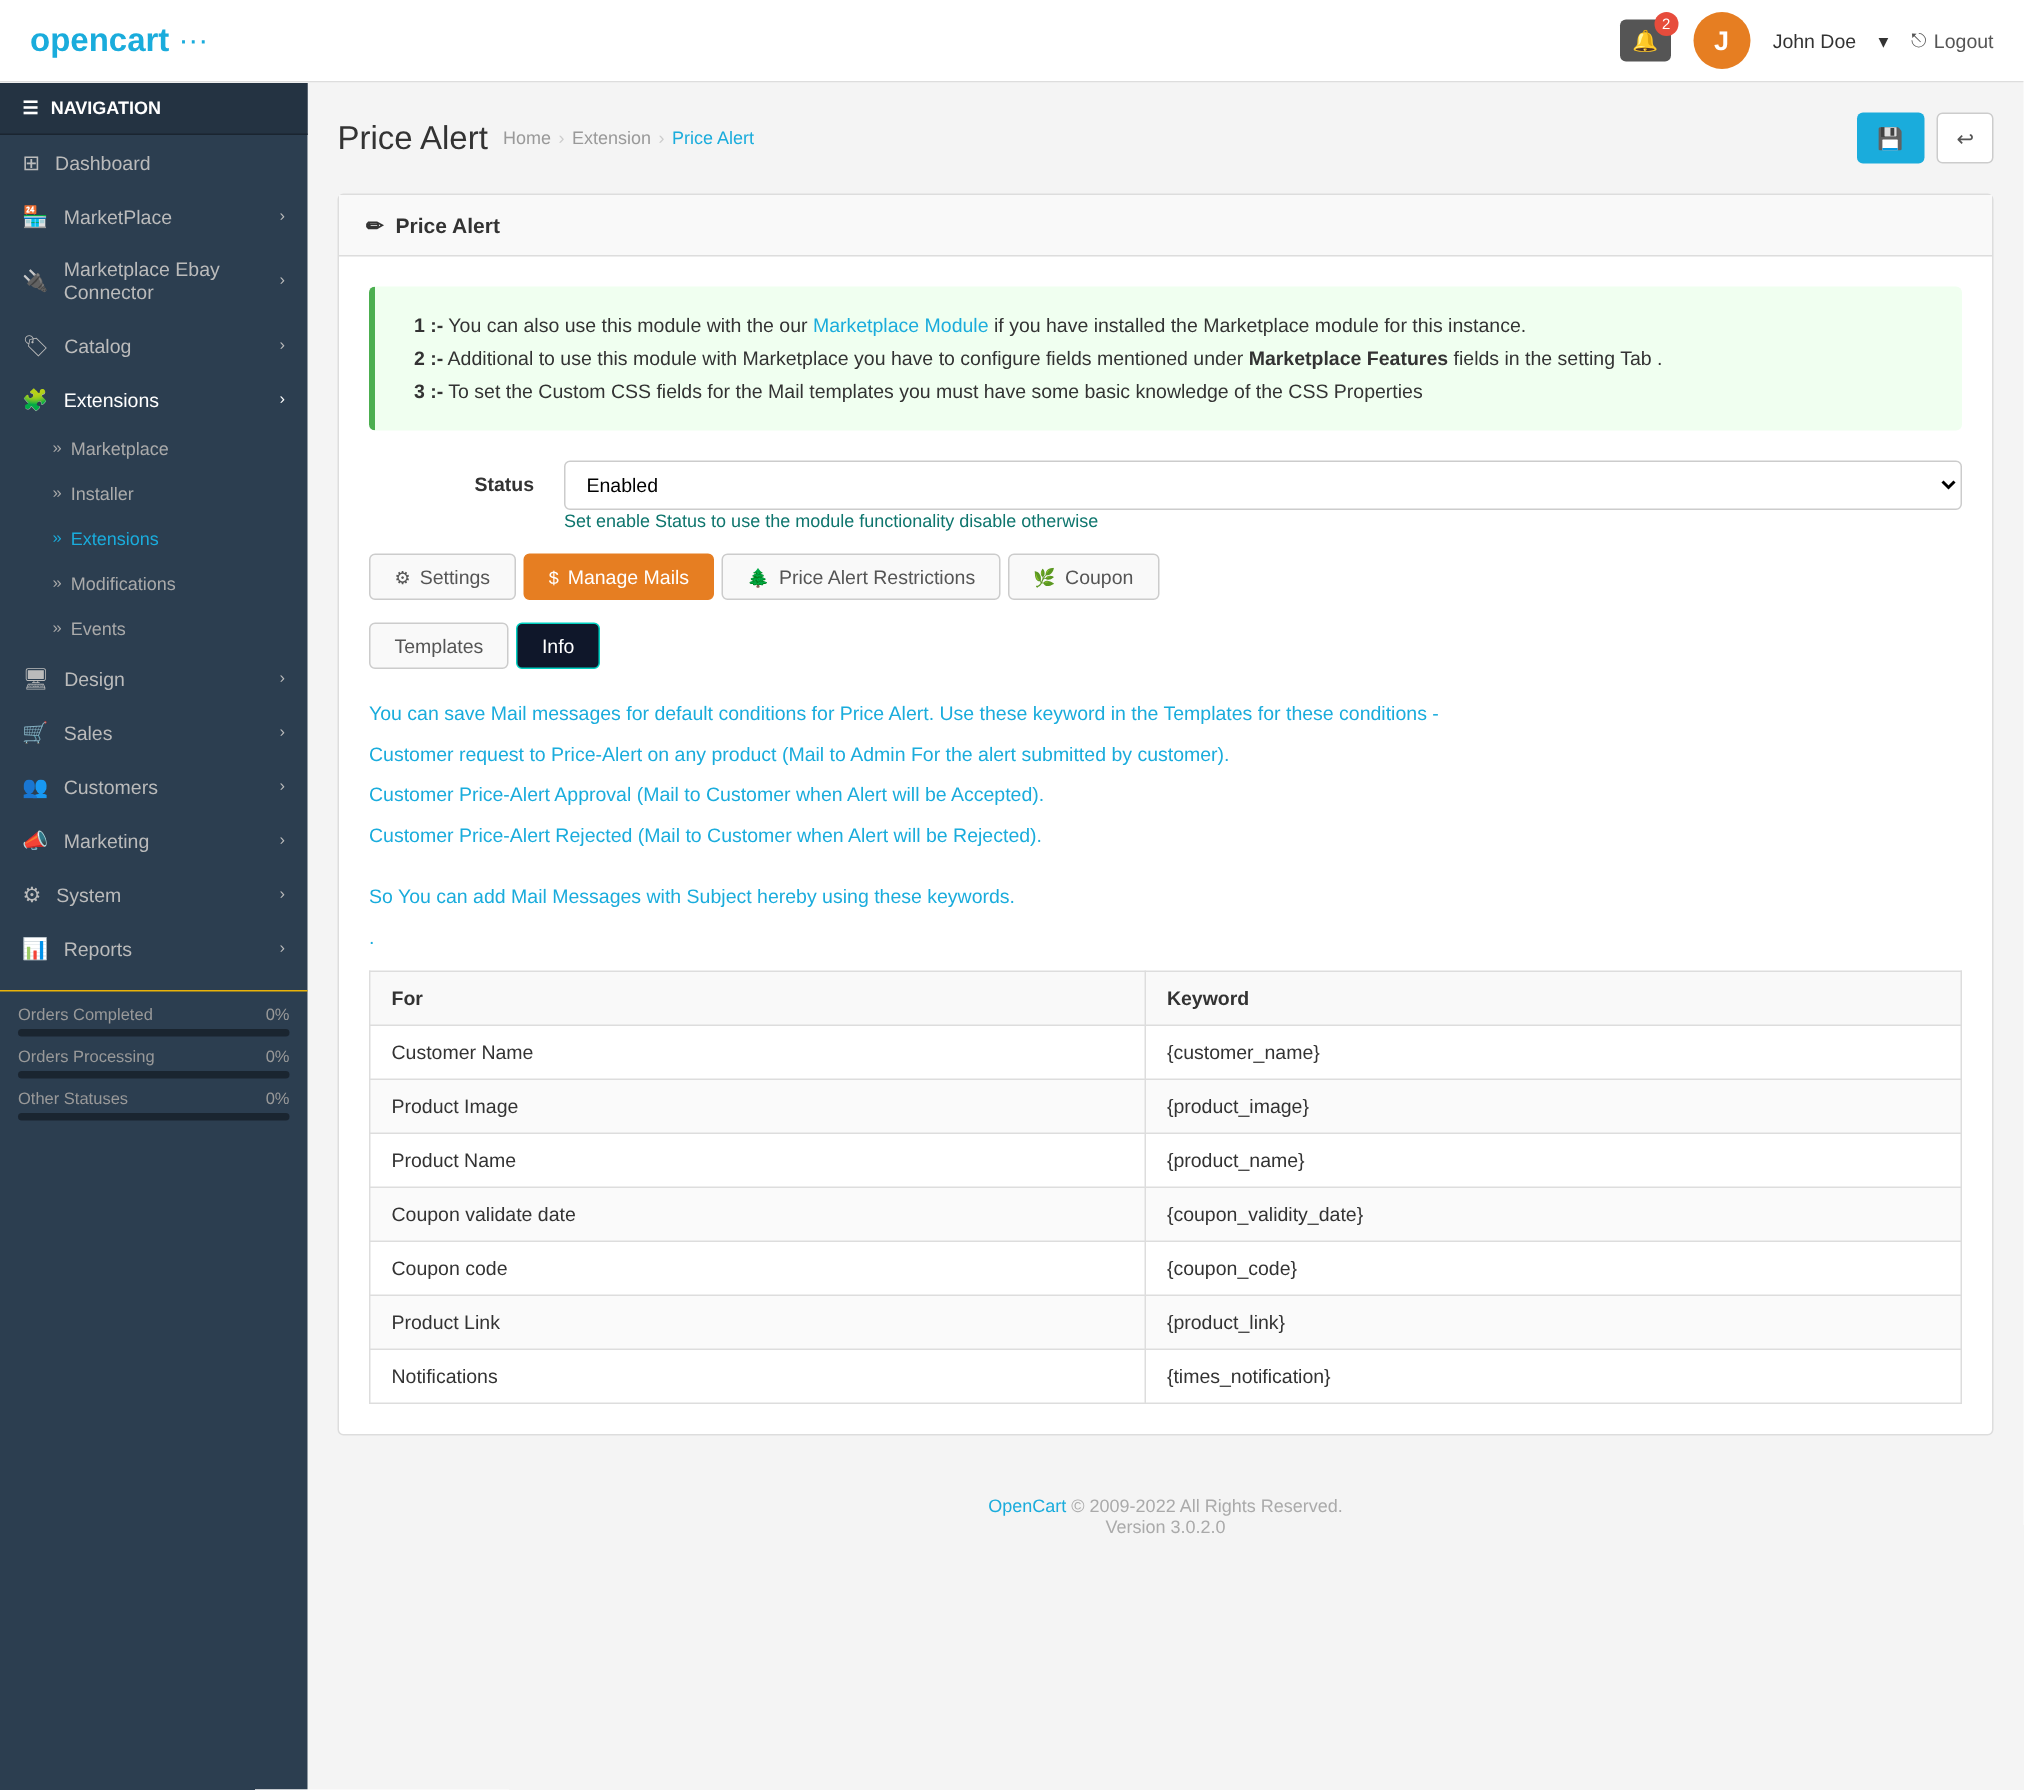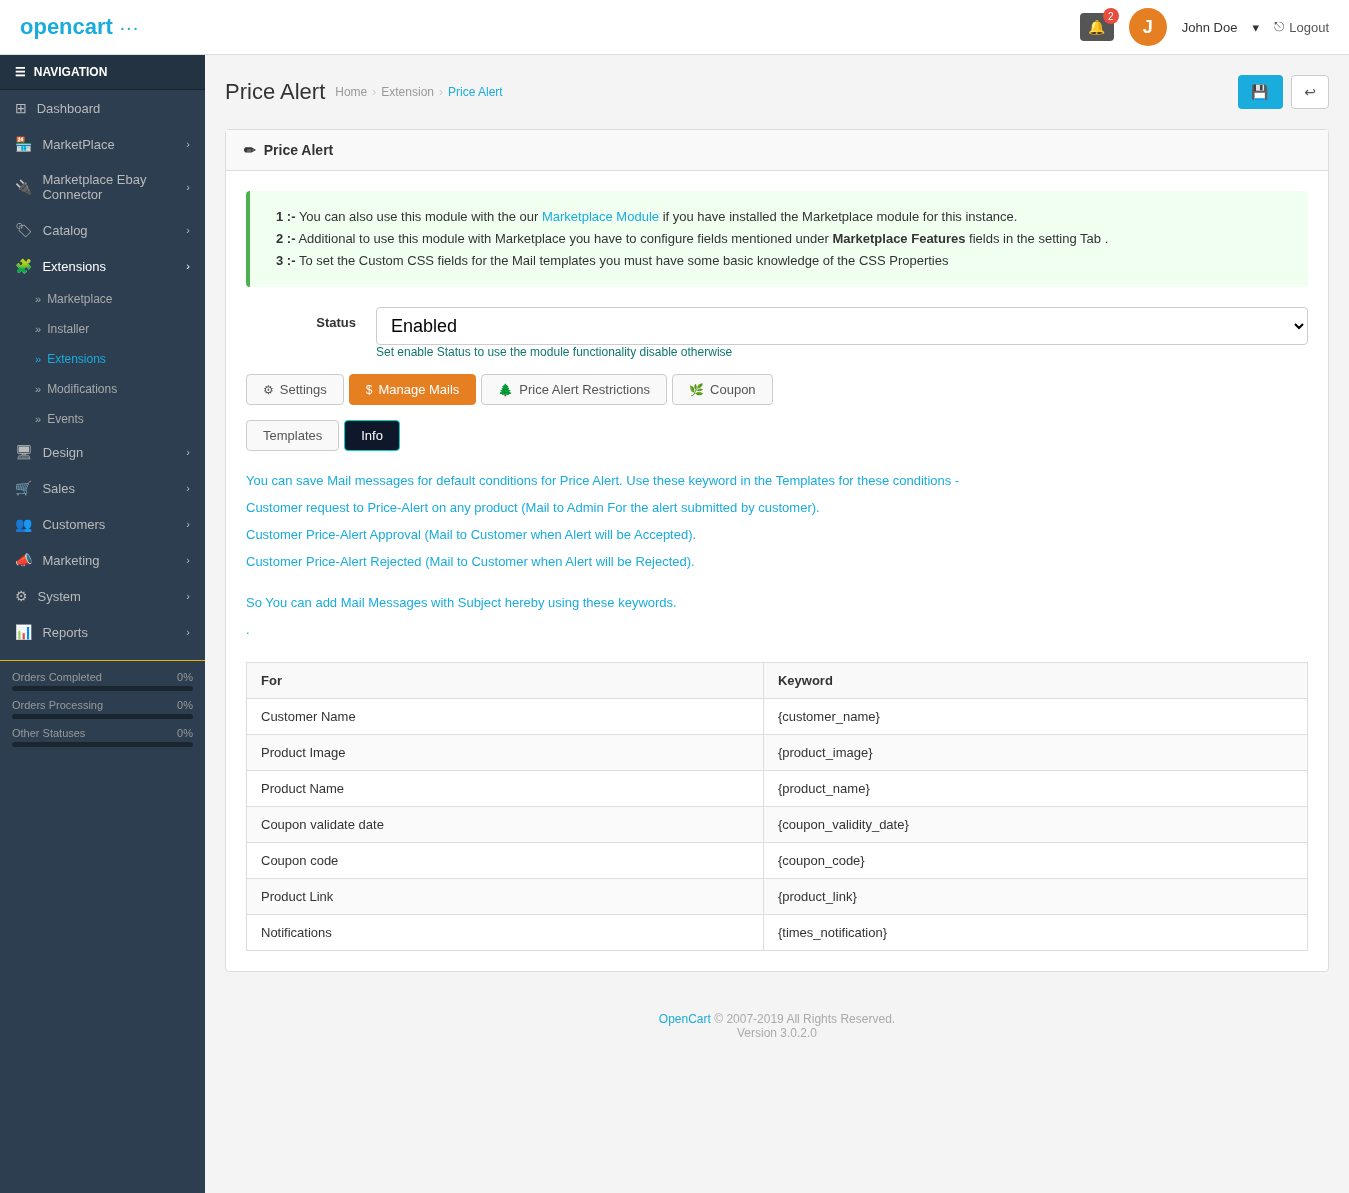--- a/index.html
+++ b/index.html
@@ -154,21 +154,21 @@
       width: 130px; min-width: 130px;
       padding-top: 8px;
       font-weight: 600;
       font-size: 13px;
       text-align: right;
       padding-right: 20px;
     }
     .form-control-wrap { flex: 1; }
     .form-select {
       width: 100%; padding: 7px 10px; border: 1px solid #ccc;
-      border-radius: 4px; font-size: 18px; background: #fff;
+      border-radius: 4px; font-size: 13px; background: #fff;
       appearance: auto;
     }
     .form-hint { font-size: 12px; color: #0f766e; margin-top: 0; }
 
     
     .tabs-group { display: flex; gap: 5px; margin-bottom: 15px; flex-wrap: wrap; align-items: center; }
     .tab-btn {
       padding: 7px 16px;
       border: 1px solid #ccc;
       border-radius: 4px;
@@ -181,21 +181,21 @@
     }
     .tab-btn.active-orange { background: #e67e22; color: #fff; border-color: #e67e22; }
     .tab-btn.active-cyan { background: #0f172a; color: #fff; border-color: #00d1c1; }
     .tab-btn .tab-icon { font-size: 12px; }
 
     
     .info-content { padding: 5px 0; }
     .info-content p { color: #1aacdc; margin-bottom: 6px; font-size: 13px; line-height: 1.6; }
 
     
-    .data-table { width: 100%; border-collapse: collapse; margin-top: 10px; }
+    .data-table { width: 100%; border-collapse: collapse; }
     .data-table th {
       background: #f9f9f9;
       border: 1px solid #ddd;
       padding: 10px 14px;
       text-align: left;
       font-size: 13px;
       font-weight: 600;
     }
     .data-table td {
       border: 1px solid #ddd;
@@ -512,19 +512,19 @@
   </tr>
             </tbody>
         </table>
 
       </div>
     </div>
 
     <div class="footer">
       <div>
         <a href="#">OpenCart</a>
-        <span> © 2007-2019 All Rights Reserved.</span>
+        <span> © 2009-2022 All Rights Reserved.</span>
       </div>
       <div>Version 3.0.2.0</div>
     </div>
 
   </div>
 </div>
 
 </body></html>

